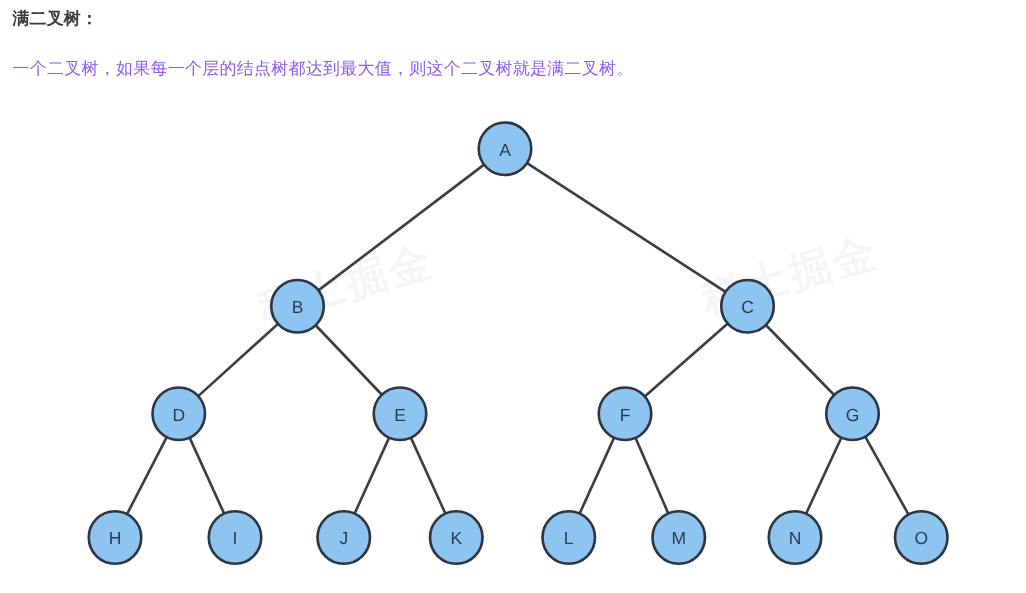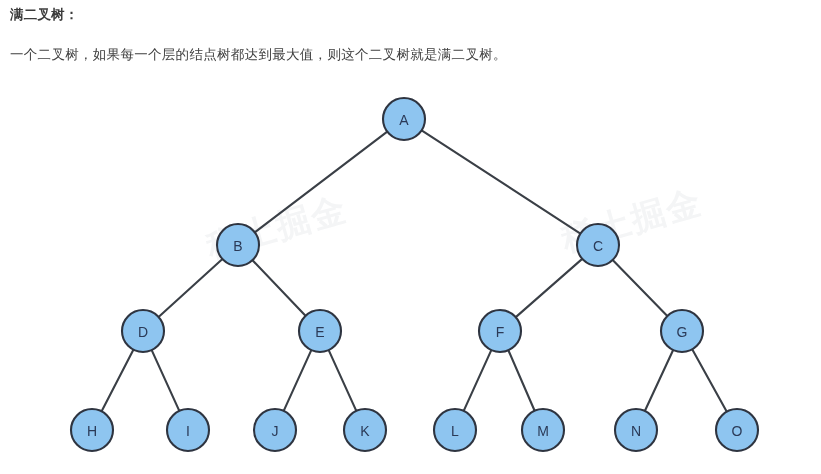--- a/index.html
+++ b/index.html
@@ -29,21 +29,21 @@
     color: #3b3b3b;
     letter-spacing: 0.2px;
     white-space: nowrap;
   }
   .description {
     position: absolute;
     left: 10px;
     top: 46px;
     font-size: 13.5px;
     font-weight: normal;
-    color: #404040;
+    color: #8b5cf6;
     letter-spacing: 0.3px;
     white-space: nowrap;
   }
   .tree-figure {
     position: absolute;
     left: 0;
     top: 78px;
     width: 821px;
     height: 396px;
   }

